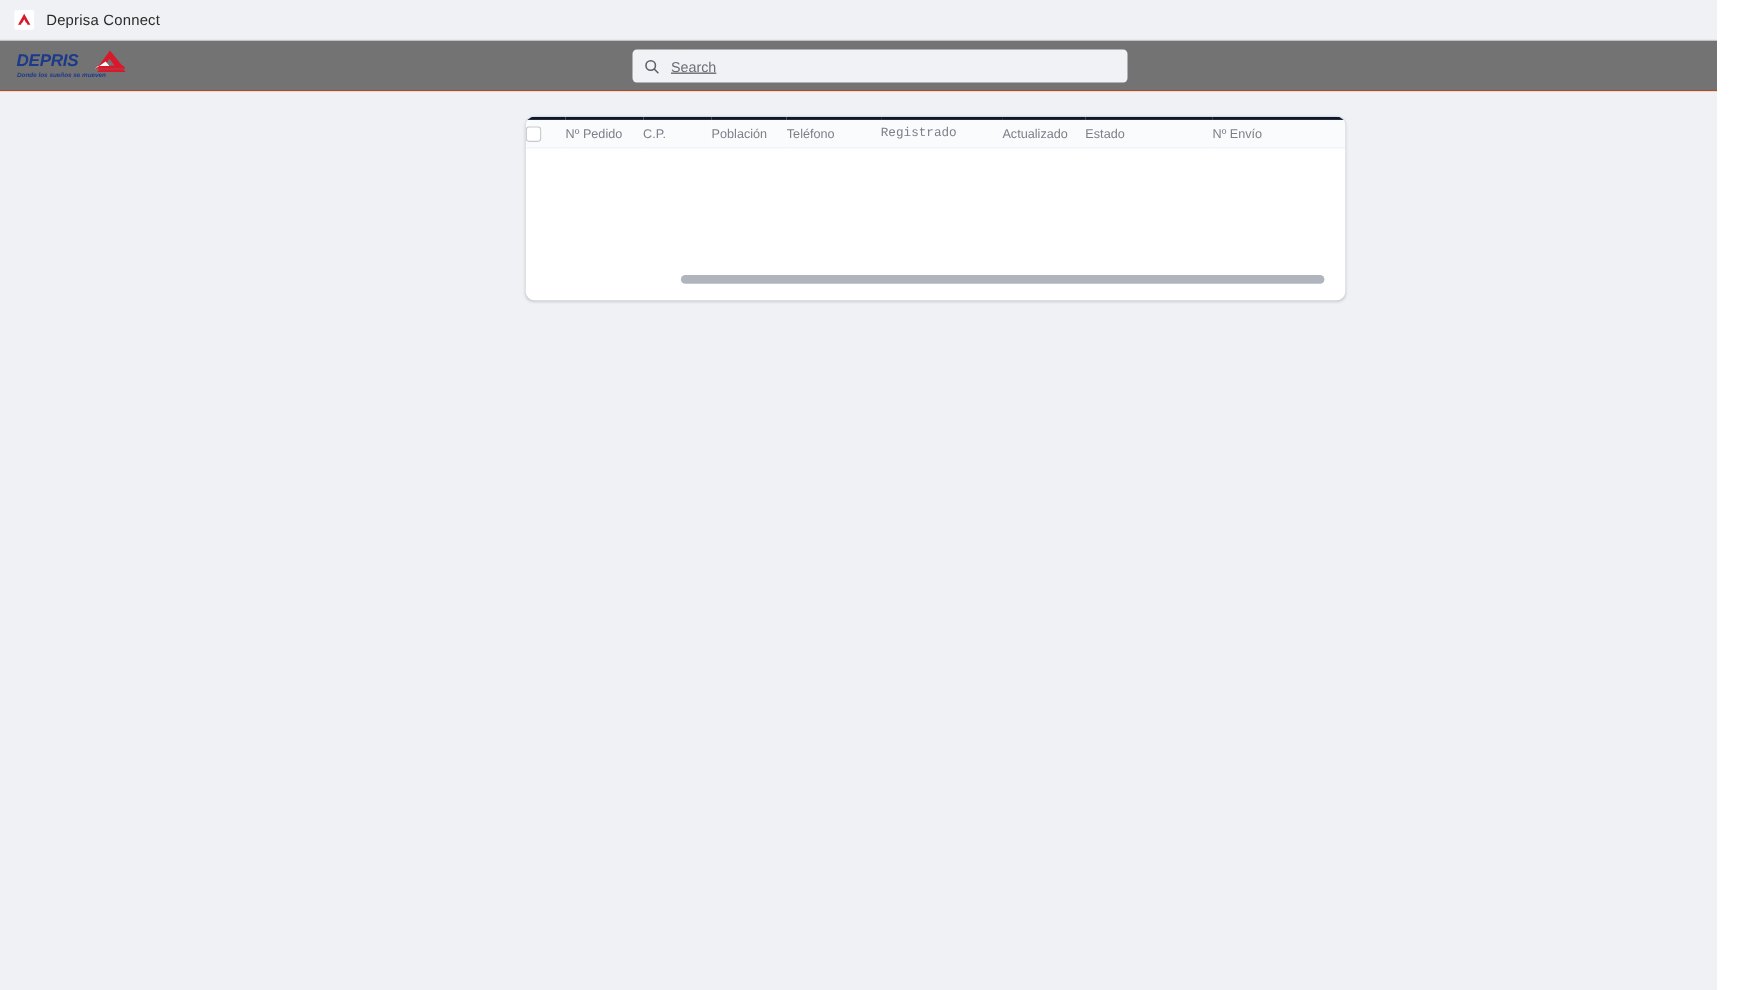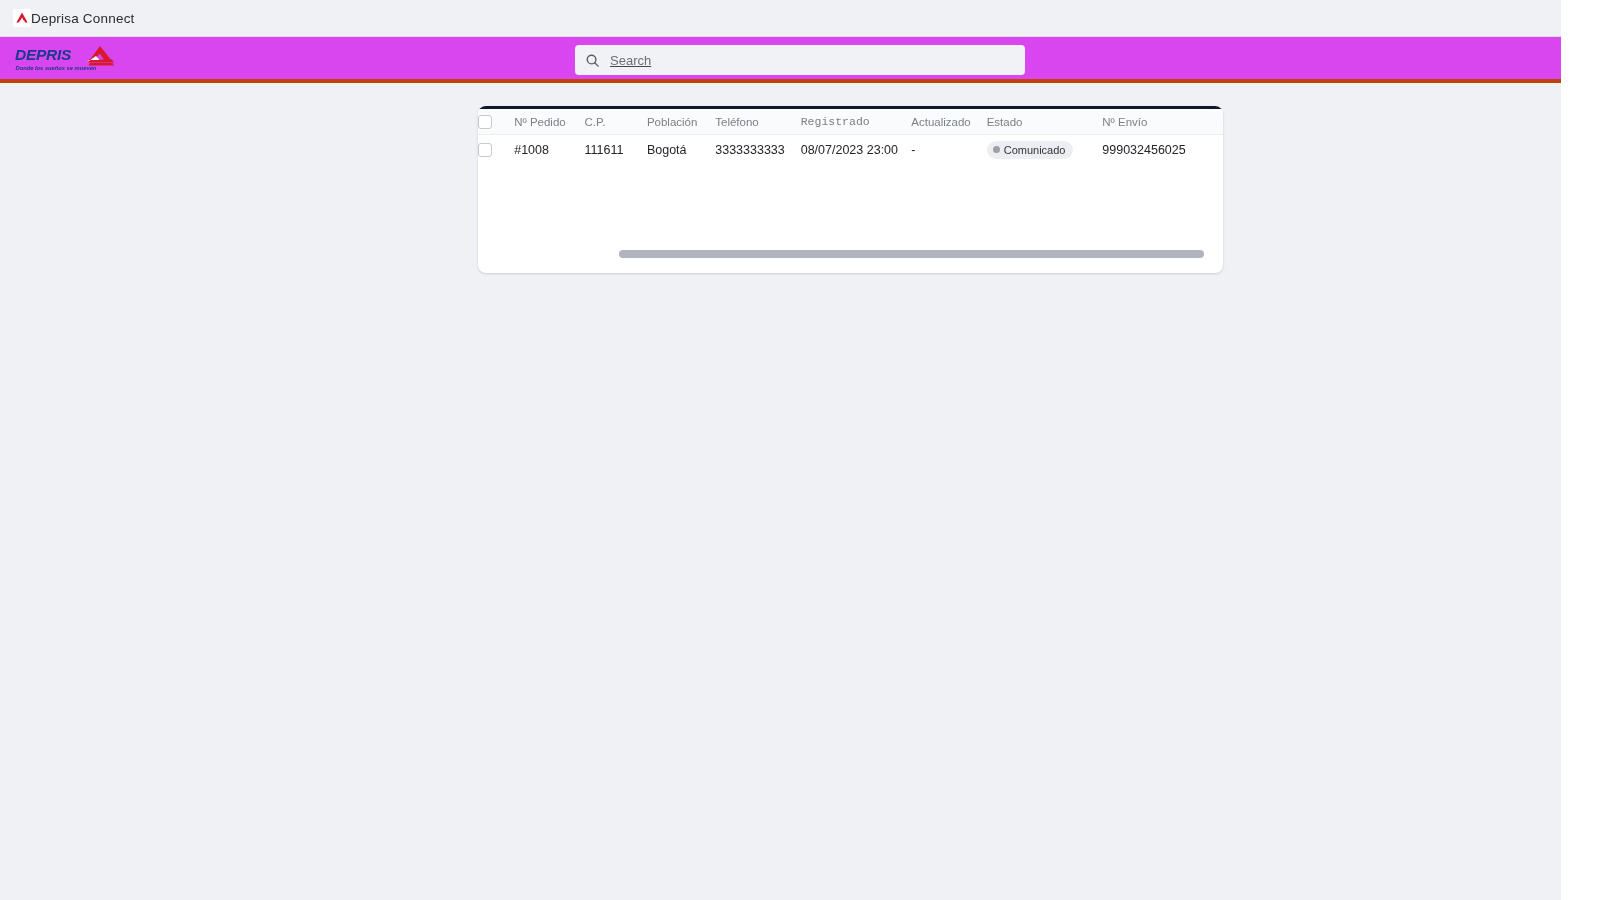--- a/index.html
+++ b/index.html
@@ -24,39 +24,40 @@
 
   
   #titlebar {
     position: relative;
     height: 37px;
     background: #f0f1f4;
     border-bottom: 1px solid #dcdee3;
     display: flex;
     align-items: center;
     padding-left: 13px;
+    gap: 11px;
   }
   #titlebar .app-icon {
     width: 18px; height: 18px;
     display: flex; align-items: center; justify-content: center;
     background: #ffffff;
     border-radius: 2px;
   }
   #titlebar .title-text {
     font-size: 13.5px;
     color: #2b2b2b;
     letter-spacing: .2px;
   }
 
   
   #headerbar {
     position: relative;
     height: 46px;
-    background: #d946ef;
-    border-bottom: 4px solid #c2410c;
+    background: #737373;
+    border-bottom: 1px solid #c2410c;
     display: flex;
     align-items: center;
   }
   #brand-logo {
     position: absolute;
     left: 14px; top: 4px;
     width: 110px;
     height: 36px;
     display: block;
   }
@@ -313,38 +314,20 @@
               <th class="col-tel">Teléfono</th>
               <th class="col-reg">Registrado</th>
               <th class="col-act">Actualizado</th>
               <th class="col-est">Estado</th>
               <th class="col-env">Nº Envío</th>
             </tr>
           </thead>
           <tbody>
 
 
-            <tr>
-              <td class="cb-cell">
-                <span class="cb"></span>
-              </td>
-              <td class="cell-id">#1008</td>
-              <td>111611</td>
-              <td>Bogotá</td>
-              <td>3333333333</td>
-              <td>08/07/2023 23:00</td>
-              <td>-</td>
-              <td>
-                <span class="badge">
-                  <span class="dot"></span>
-                  <span>Comunicado</span>
-                </span>
-              </td>
-              <td>999032456025</td>
-            </tr>
 
           </tbody>
         </table>
       </div>
 
       <div class="hscroll-track">
         <div class="hscroll-thumb"></div>
       </div>
 
     </div>

